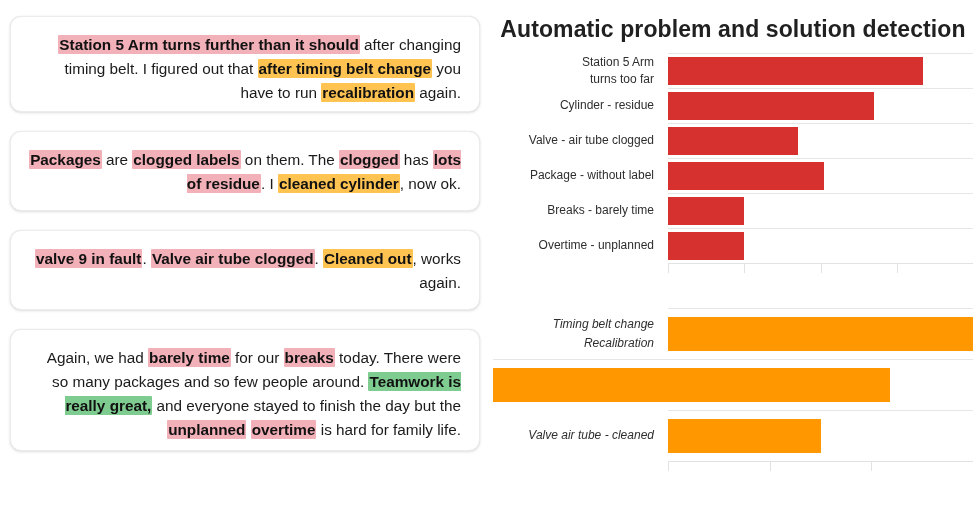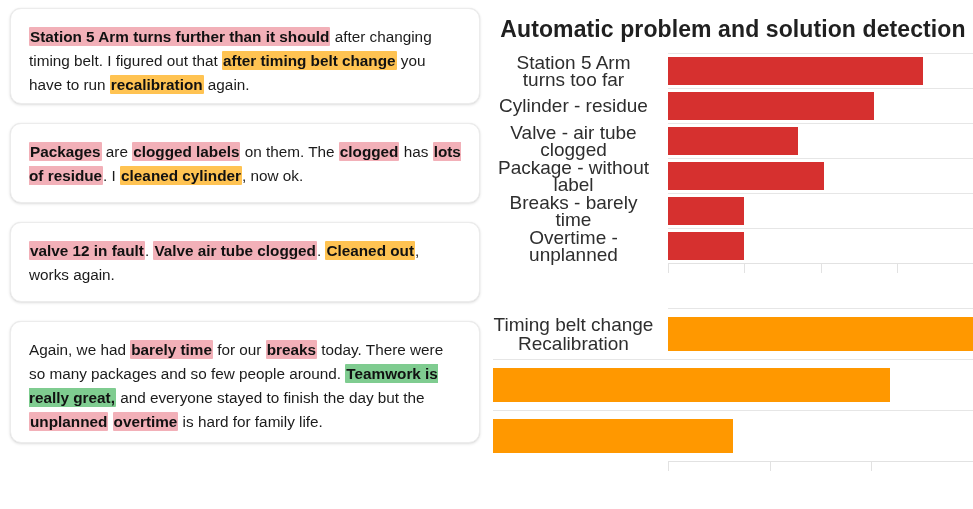--- a/index.html
+++ b/index.html
@@ -17,24 +17,25 @@
     position: relative;
     width: 973px;
     height: 509px;
     display: flex;
     flex-direction: row;
   }
 
   
   .notes-pane {
     width: 493px;
-    padding: 8px 0 0 10px;
+    padding: 16px 0 0 10px;
     box-sizing: border-box;
     display: flex;
     flex-direction: column;
+    text-align: right;
   }
   .note-card {
     background: #ffffff;
     border: 1px solid #ececec;
     border-radius: 11px;
     box-shadow: 0 1px 3px rgba(0,0,0,0.13), 0 0 1px rgba(0,0,0,0.08);
     padding: 16px 18px 16px 18px;
     box-sizing: border-box;
     width: 470px;
   }
@@ -72,24 +73,24 @@
   .chart-block { position: relative; }
   .chart-rows { display: flex; flex-direction: column; }
   .chart-row {
     display: flex;
     flex-direction: row;
     align-items: center;
     position: relative;
   }
   .cat-label {
     flex: 0 0 175px;
-    text-align: center;
+    text-align: right;
     padding-right: 14px;
     box-sizing: border-box;
-    font-size: 19px;
+    font-size: 12px;
     line-height: 17px;
     color: #2e2e2e;
     white-space: pre-line;
   }
   .plot-cell {
     position: relative;
     flex: 1 1 auto;
     height: 100%;
     display: flex;
     align-items: center;
@@ -119,36 +120,36 @@
     width: 1px;
     height: 9px;
     background: #e2e2e2;
   }
 
   #chart-problems { margin-top: 10px; }
   #chart-problems .chart-row { height: 35px; }
   #chart-solutions { margin-top: 35px; }
   #chart-solutions .chart-row { height: 51px; }
   #chart-solutions .bar { height: 34px; }
-  #chart-solutions .cat-label { line-height: 19px; }
+  #chart-solutions .cat-label { line-height: 19px; font-style: italic; }
 </style>
 </head>
 <body>
 
 <div id="root">
 
   <div class="notes-pane">
     <div class="note-card c1">
       <p class="para"><span class="hl hl-problem">Station 5 Arm turns further than it should</span><span> after changing timing belt. I figured out that </span><span class="hl hl-solution">after timing belt change</span><span> you have to run </span><span class="hl hl-solution">recalibration</span><span> again.</span></p>
     </div>
     <div class="note-card c2">
       <p class="para"><span class="hl hl-problem">Packages</span><span> are </span><span class="hl hl-problem">clogged labels</span><span> on them. The </span><span class="hl hl-problem">clogged</span><span> has </span><span class="hl hl-problem">lots of residue</span><span>. I </span><span class="hl hl-solution">cleaned cylinder</span><span>, now ok.</span></p>
     </div>
     <div class="note-card c3">
-      <p class="para"><span class="hl hl-problem">valve 12 in fault</span><span>. </span><span class="hl hl-problem">Valve air tube clogged</span><span>. </span><span class="hl hl-solution">Cleaned out</span><span>, works again.</span></p>
+      <p class="para"><span class="hl hl-problem">valve 9 in fault</span><span>. </span><span class="hl hl-problem">Valve air tube clogged</span><span>. </span><span class="hl hl-solution">Cleaned out</span><span>, works again.</span></p>
     </div>
     <div class="note-card c4">
       <p class="para"><span>Again, we had </span><span class="hl hl-problem">barely time</span><span> for our </span><span class="hl hl-problem">breaks</span><span> today. There were so many packages and so few people around. </span><span class="hl hl-positive">Teamwork is really great,</span><span> and everyone stayed to finish the day but the </span><span class="hl hl-problem">unplanned</span><span> </span><span class="hl hl-problem">overtime</span><span> is hard for family life.</span></p>
     </div>
   </div>
 
   <div class="charts-pane">
 
     <div class="chart-title">Automatic problem and solution detection</div>
 
@@ -216,20 +217,21 @@
               <div class="bar bar-orange" style="width: 100%;"></div>
             </div>
           </div>
           <div class="chart-row">
             <div class="plot-cell">
               <div class="gridline-top"></div>
               <div class="bar bar-orange" style="width: 82.6667%;"></div>
             </div>
           </div>
           <div class="chart-row">
+            <div class="cat-label">Valve air tube - cleaned</div>
             <div class="plot-cell">
               <div class="gridline-top"></div>
               <div class="bar bar-orange" style="width: 50%;"></div>
             </div>
           </div>
         </div>
       <div class="axis">
           <div class="tick" style="left: 0%;"></div>
           <div class="tick" style="left: 33.3333%;"></div>
           <div class="tick" style="left: 66.6667%;"></div>

